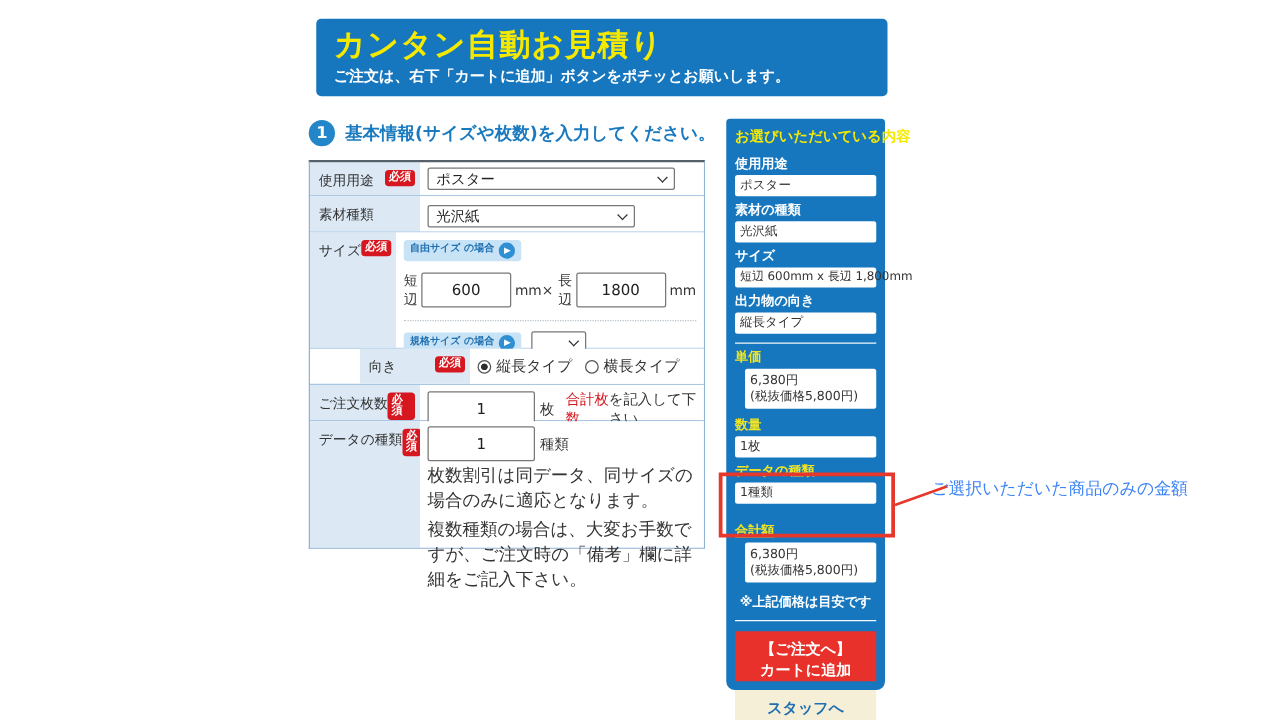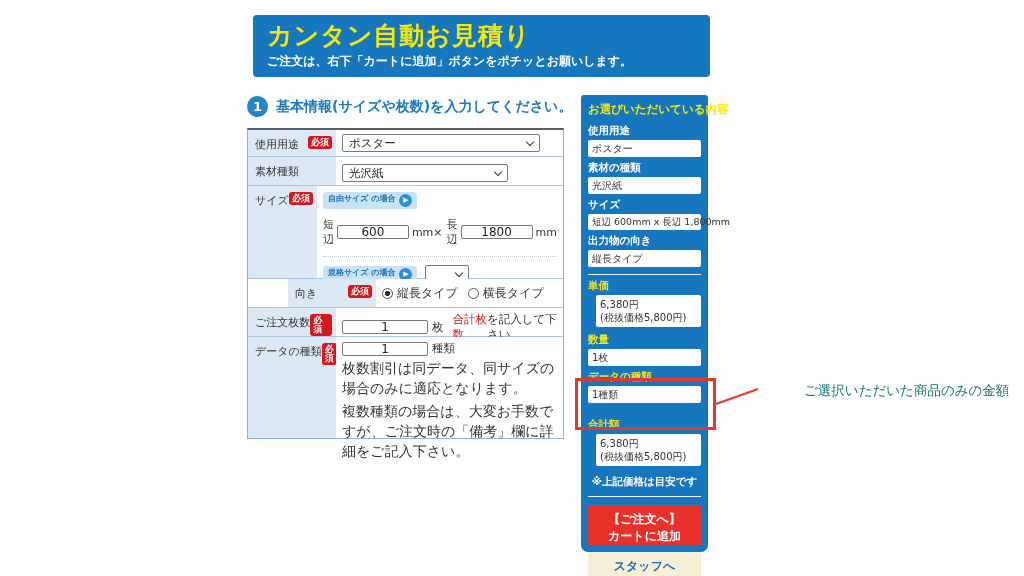--- a/index.html
+++ b/index.html
@@ -35,21 +35,21 @@
          display:flex; align-items:center; justify-content:space-between; padding:0 6px; font-size:11.5px; color:#222; }
   .chev { width:6px; height:6px; border-right:1.6px solid #333; border-bottom:1.6px solid #333;
           transform:rotate(45deg); margin-top:-3px; }
   .sel-w1 { width:198px; } .sel-w2 { width:166px; margin-top:3px; } .sel-sm { width:44px; display:inline-flex; margin-left:8px; }
 
   .size-badge { display:inline-flex; align-items:flex-start; gap:4px; background:#c9e3f6; border-radius:3px;
                 padding:2px 5px; color:#1d6fb0; font-size:8px; font-weight:bold; line-height:1.15; }
   .play { width:13px; height:13px; border-radius:50%; background:#2e8fd3; color:#fff; font-size:7px;
           display:inline-flex; align-items:center; justify-content:center; }
   .size-line { display:flex; align-items:center; margin-top:8px; font-size:11px; color:#333; }
-  .num-input { height:14px; border:1px solid #777; border-radius:2px; font-size:12px;
+  .num-input { height:28px; border:1px solid #777; border-radius:2px; font-size:12px;
                text-align:center; font-family:inherit; color:#222; }
   .w72 { width:72px; margin:0 3px; } .w86 { width:86px; margin-right:4px; }
   .dotted { border-top:1px dotted #b9c4cc; margin:9px 0 8px 0; }
   .radio-line { display:flex; align-items:center; gap:4px; font-size:12px; color:#333; padding-top:2px; }
   .radio { width:11px; height:11px; border:1px solid #555; border-radius:50%; background:#fff; display:inline-block; }
   .radio.sel-on { background:radial-gradient(circle,#2d2d2d 38%,#fff 46%); }
   .qty-line { display:flex; align-items:center; font-size:11.5px; color:#333; }
   .red-t { color:#d7171f; }
   .note-red { color:#d7171f; font-size:11px; font-weight:bold; margin-top:6px; }
   .note { color:#333; font-size:14px; line-height:1.45; margin-top:2px; }
@@ -69,21 +69,21 @@
   .sb-note { color:#fff; font-size:10.5px; font-weight:bold; text-align:center; margin-top:9px; }
   .sb-btn { width:100%; border:none; border-radius:0; font-family:inherit; font-weight:bold;
             font-size:12px; line-height:1.35; padding:6px 0; cursor:pointer; display:block; }
   .btn-red { background:#e8312b; color:#fff; margin-top:8px; height:40px; }
   .btn-cream { background:#f6efd7; color:#1d6fb0; margin-top:7px; height:40px; }
 
   
   .ann-rect { position:absolute; left:575px; top:378px; width:141px; height:52px;
               border:3px solid #e6372c; z-index:5; pointer-events:none; }
   .ann-line { position:absolute; left:714px; top:382px; z-index:5; pointer-events:none; }
-  .ann-text { position:absolute; left:804px; top:382px; font-size:13.5px; color:#0f766e; z-index:5; white-space:nowrap; }
+  .ann-text { position:absolute; left:745px; top:382px; font-size:13.5px; color:#3b82f6; z-index:5; white-space:nowrap; }
 </style>
 </head>
 <body>
 
 <div class="canvas">
 
   <div class="hdr">
     <div class="hdr-title">カンタン自動お見積り</div>
     <div class="hdr-sub">ご注文は、右下「カートに追加」ボタンをポチッとお願いします。</div>
   </div>

